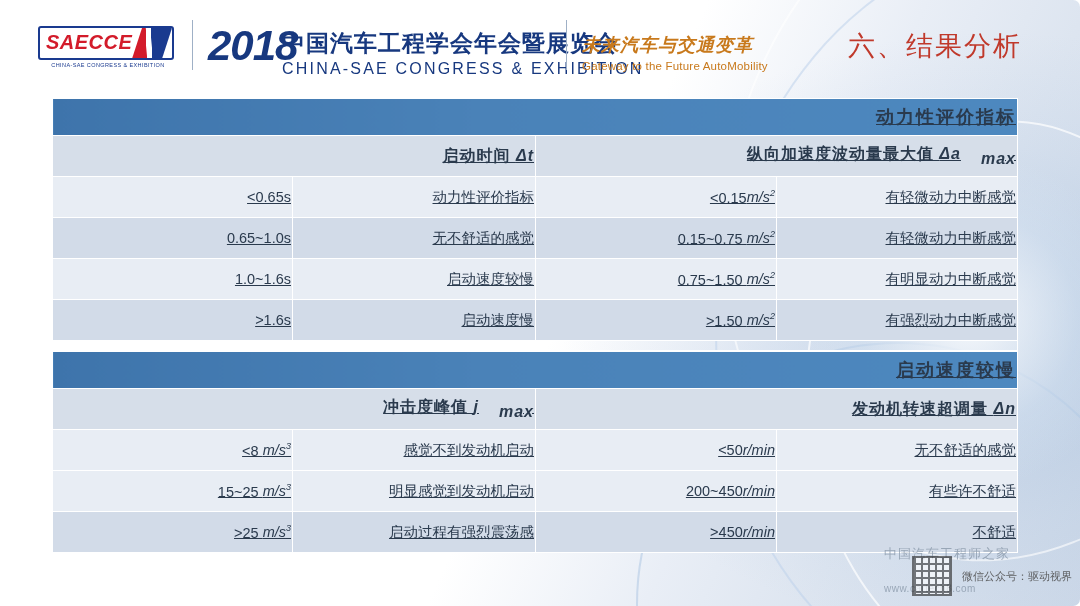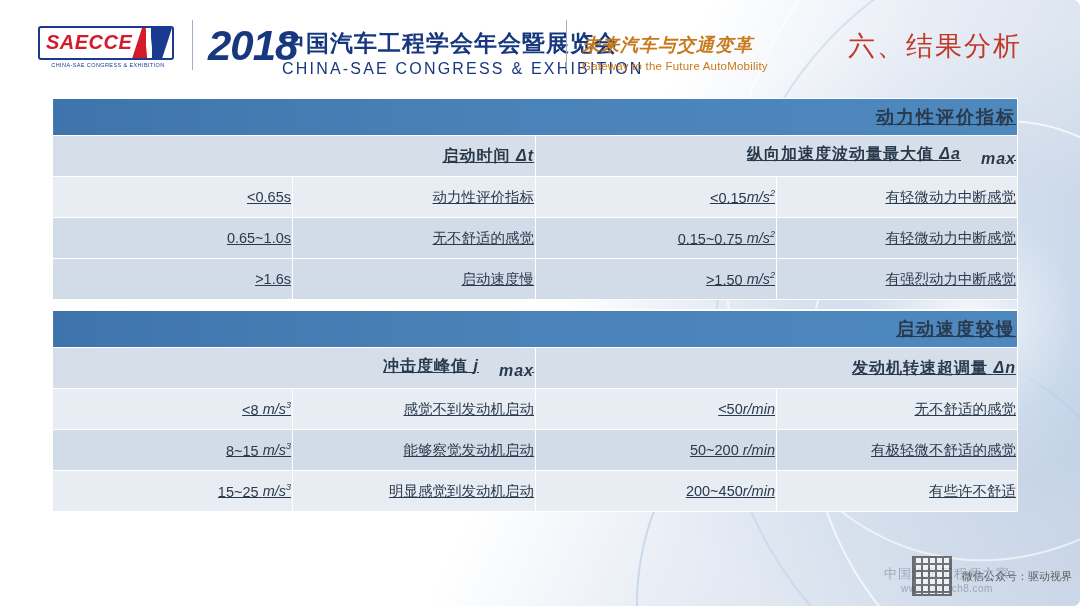--- a/index.html
+++ b/index.html
@@ -236,21 +236,21 @@
   .wm-center {
     position: absolute;
     right: 70px;
     bottom: 12px;
     color: #8a99aa;
     font-size: 13px;
     letter-spacing: 1px;
     pointer-events: none;
     opacity: 0.8;
   }
-  .wm-center .small { font-size: 10px; display: block; text-align: center; letter-spacing: 0.5px; }
+  .wm-center .small { font-size: 10px; display: block; text-align: left; letter-spacing: 0.5px; margin-top: 20px; }
 </style>
 </head>
 <body>
 
 <div class="slide">
 
   <div class="swoosh sw1"></div>
   <div class="swoosh sw2"></div>
   <div class="swoosh sw3"></div>
   <div class="swoosh sw4"></div>
@@ -302,20 +302,26 @@
           <td>动力性评价指标</td>
           <td>&lt;0.15<span class="unit">m/s<sup>2</sup></span></td>
           <td>有轻微动力中断感觉</td>
         </tr>
         <tr class="row-b">
           <td>0.65~1.0s</td>
           <td>无不舒适的感觉</td>
           <td>0.15~0.75 <span class="unit">m/s<sup>2</sup></span></td>
           <td>有轻微动力中断感觉</td>
         </tr>
+        <tr class="row-a">
+          <td>1.0~1.6s</td>
+          <td>启动速度较慢</td>
+          <td>0.75~1.50 <span class="unit">m/s<sup>2</sup></span></td>
+          <td>有明显动力中断感觉</td>
+        </tr>
         <tr class="row-b">
           <td>&gt;1.6s</td>
           <td>启动速度慢</td>
           <td>&gt;1.50 <span class="unit">m/s<sup>2</sup></span></td>
           <td>有强烈动力中断感觉</td>
         </tr>
         <tr class="spacer">
             <td colspan="4"></td>
           </tr>
       </tbody>
@@ -335,32 +341,32 @@
         <tr class="subhead">
           <td colspan="2">冲击度峰值 <span class="it">j<span class="sub">max</span></span></td>
           <td colspan="2">发动机转速超调量 <span class="it">Δn</span></td>
         </tr>
         <tr class="row-a">
           <td>&lt;8 <span class="unit">m/s<sup>3</sup></span></td>
           <td>感觉不到发动机启动</td>
           <td>&lt;50<span class="unit">r/min</span></td>
           <td>无不舒适的感觉</td>
         </tr>
-        <tr class="row-b">
-          <td>8~15 <span class="unit">m/s<sup>3</sup></span></td>
-          <td>能够察觉发动机启动</td>
-          <td>50~200 <span class="unit">r/min</span></td>
-          <td>有极轻微不舒适的感觉</td>
-        </tr>
         <tr class="row-a">
           <td>15~25 <span class="unit">m/s<sup>3</sup></span></td>
           <td>明显感觉到发动机启动</td>
           <td>200~450<span class="unit">r/min</span></td>
           <td>有些许不舒适</td>
         </tr>
+        <tr class="row-b">
+          <td>&gt;25 <span class="unit">m/s<sup>3</sup></span></td>
+          <td>启动过程有强烈震荡感</td>
+          <td>&gt;450<span class="unit">r/min</span></td>
+          <td>不舒适</td>
+        </tr>
       </tbody>
     </table>
   </div>
 
   <div class="wm-center">
     <span>中国汽车工程师之家</span>
     <span class="small">www.cartech8.com</span>
   </div>
 
   <div class="wm-right">

